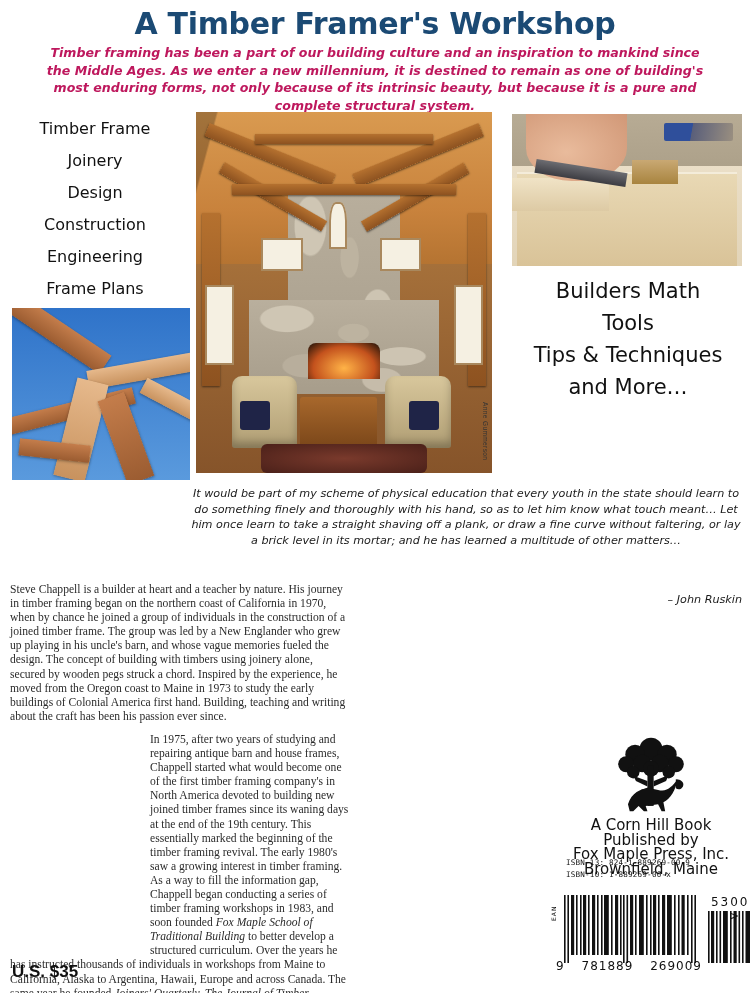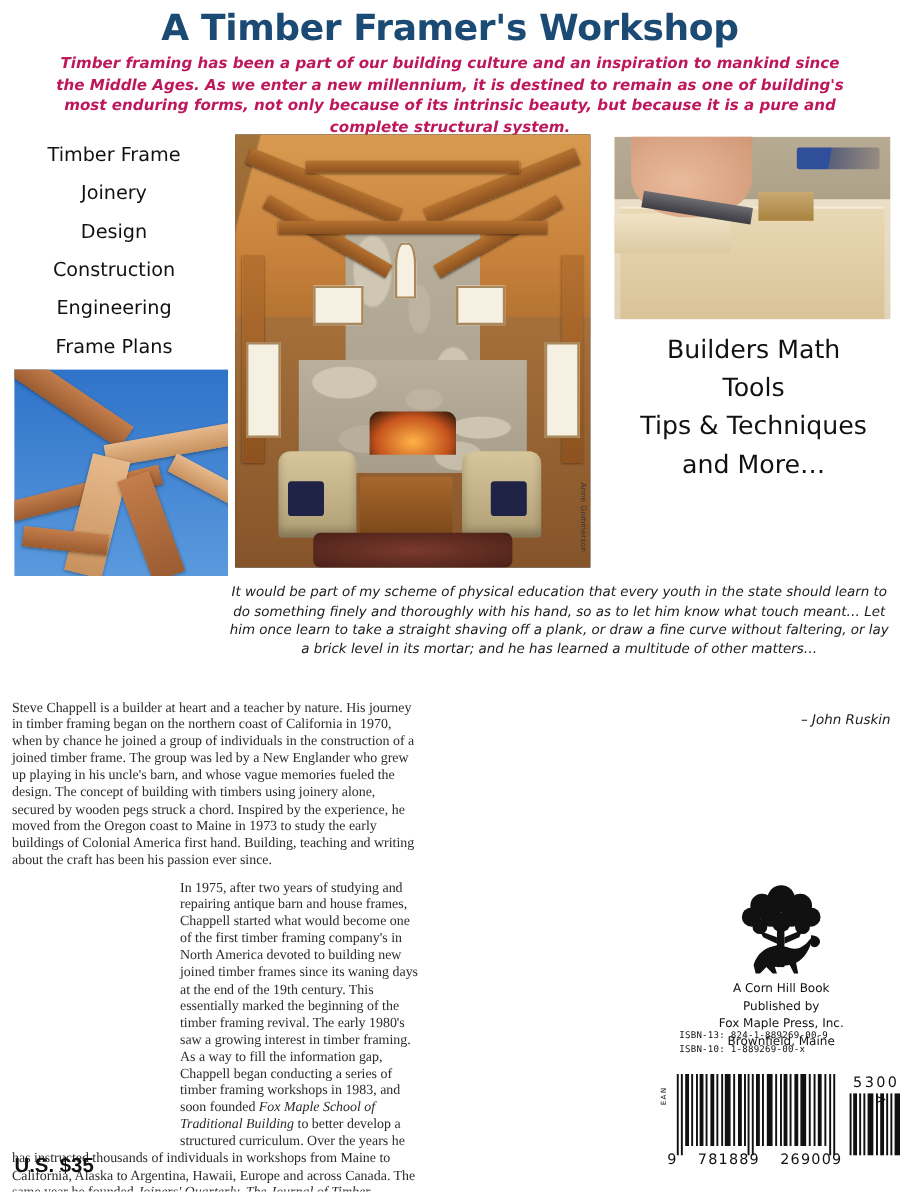--- a/index.html
+++ b/index.html
@@ -233,21 +233,21 @@
 
   
   .pub-block {
     position: absolute;
     top: 735px; left: 556px; width: 190px;
     text-align: center;
   }
   .tree-logo { width: 90px; height: 78px; display: block; margin: 0 auto 5px; }
   .pub-lines {
     font-family: "DejaVu Sans", sans-serif;
-    font-size: 10px;
+    font-size: 15px;
     line-height: 14.6px;
     color: #111;
   }
   .isbn-lines {
     position: absolute;
     top: 857px; left: 566px; width: 185px;
     font-family: "DejaVu Sans Mono", monospace;
     font-size: 7.6px;
     line-height: 11.5px;
     color: #111;

